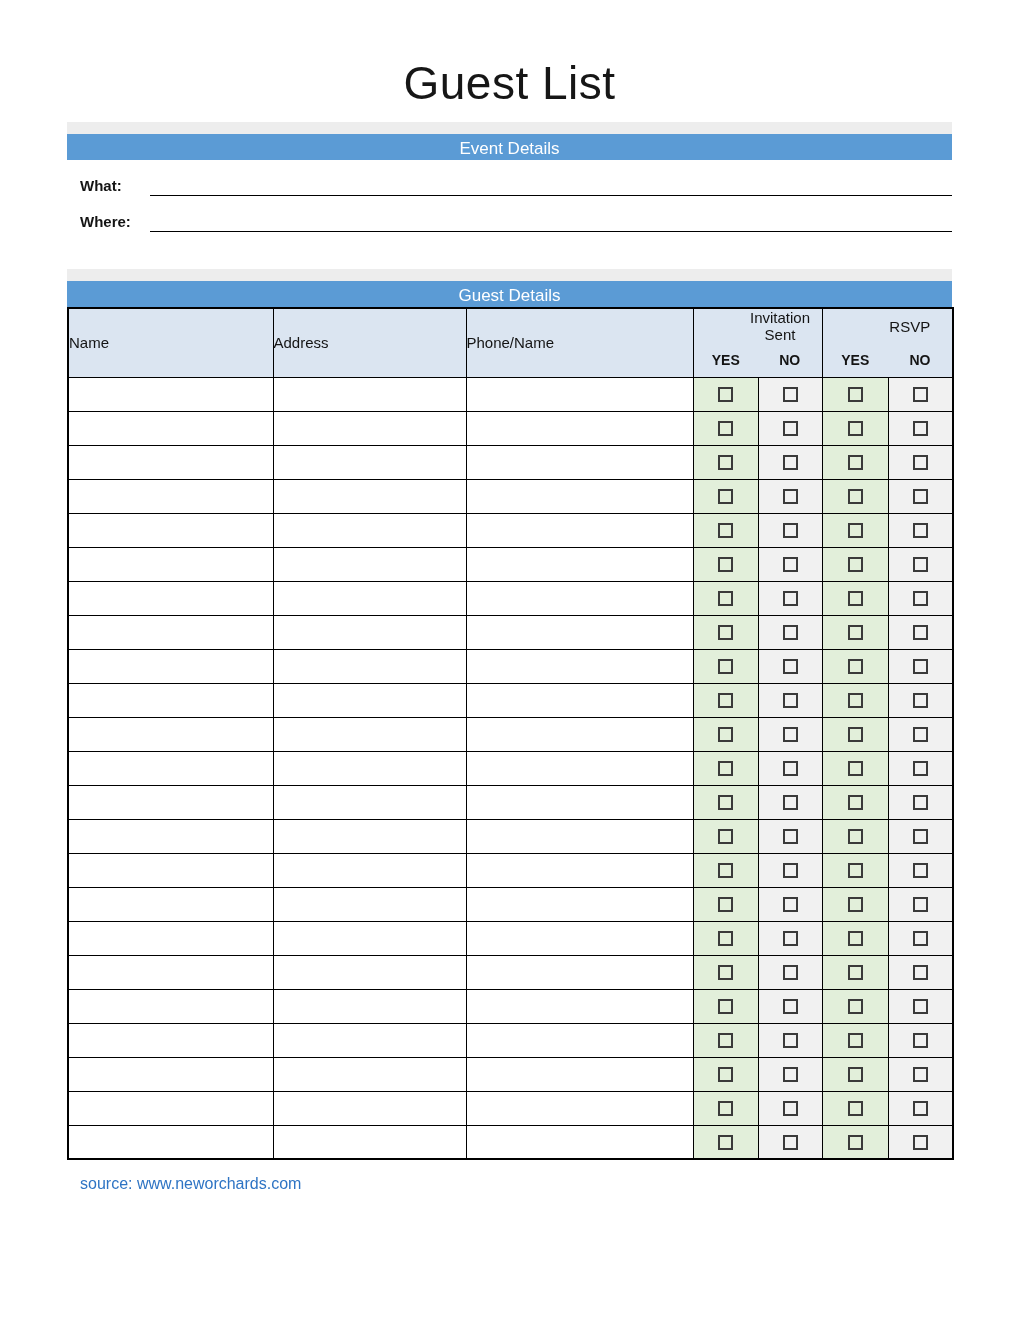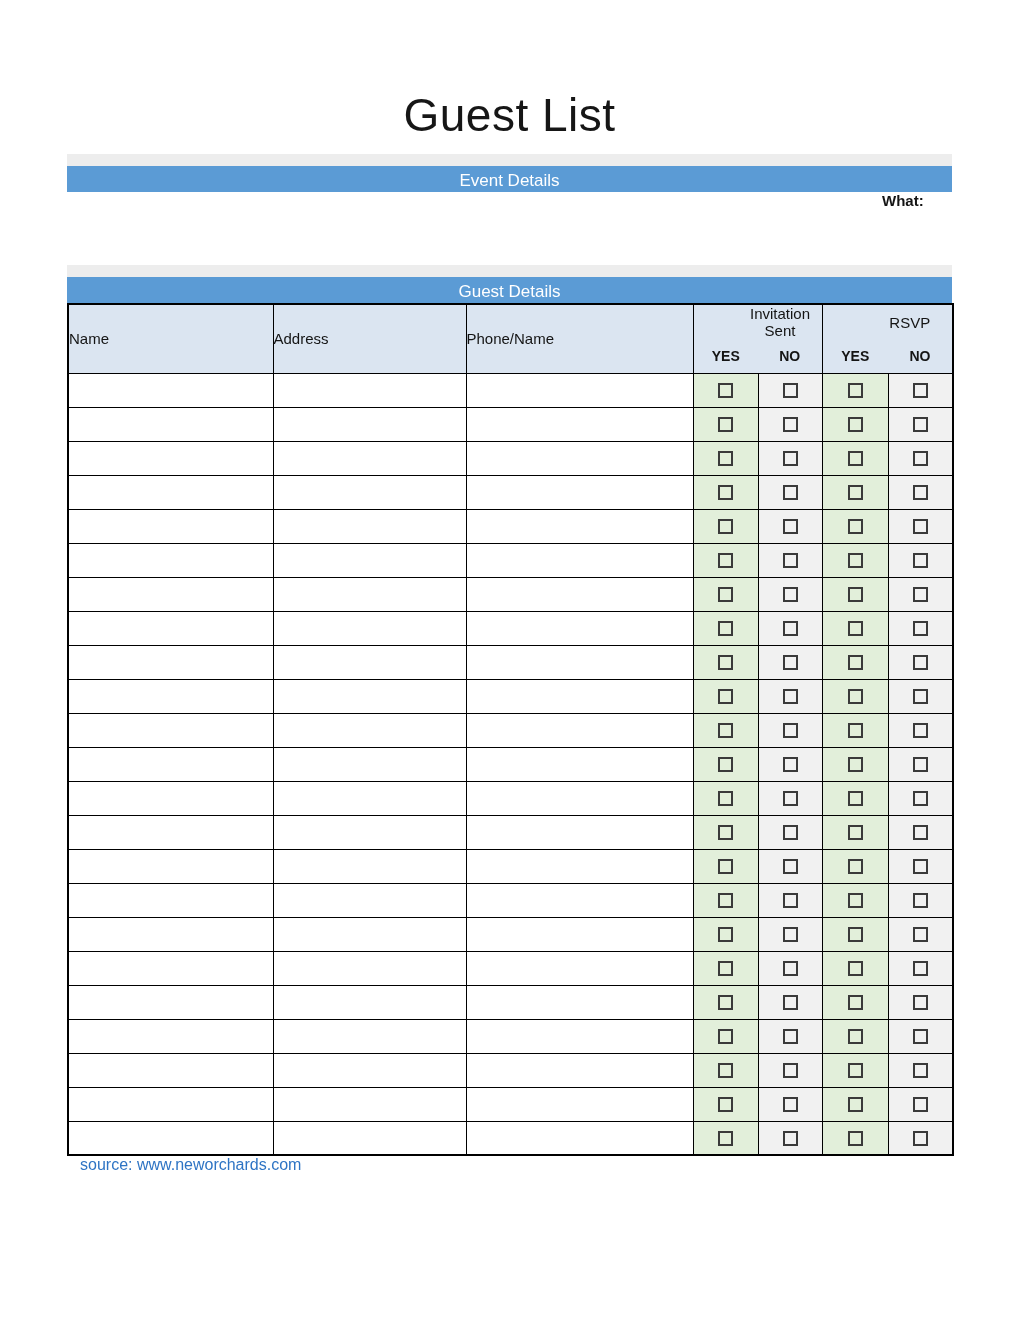--- a/index.html
+++ b/index.html
@@ -21,39 +21,39 @@
   }
   .page{width:1020px;height:1320px;position:relative;}
   .content{width:885px;margin-left:67px;}
 
   
   h1.doc-title{
     font-size:46px;
     font-weight:400;
     text-align:center;
     letter-spacing:0.5px;
-    padding-top:88px;
+    padding-top:56px;
     padding-bottom:12px;
     color:#161616;
   }
 
   
   .strip{height:12px;background:var(--strip-gray);}
   .section-bar{
     height:26px;
     background:var(--accent-blue);
     color:#ffffff;
     font-size:17px;
     line-height:30px;
     text-align:center;
   }
 
   
   .fields{margin-top:0;}
-  .field-row{display:flex;align-items:flex-end;height:36px;flex-direction:column;}
+  .field-row{display:flex;align-items:flex-end;height:36px;}
   .field-label{
     font-weight:700;
     font-size:15px;
     width:83px;
     padding-left:13px;
     padding-bottom:2px;
     white-space:nowrap;
   }
   .field-line{
     flex:1;
@@ -108,39 +108,44 @@
   .checkbox{
     display:inline-block;
     width:15px;height:15px;
     border:2px solid #3a3a3a;
     background:transparent;
     vertical-align:middle;
   }
 
   
   .footer{
+    margin-top:15px;
     padding-left:13px;
     font-size:16px;
     color:var(--footer-blue);
   }
 </style>
 </head>
 <body>
 
 <div class="page">
   <div class="content">
 
     <h1 class="doc-title">Guest List</h1>
 
     <section>
       <div class="strip"></div>
       <div class="section-bar">Event Details</div>
       <div class="fields">
         <div class="field-row">
           <span class="field-label">What:</span>
+          <span class="field-line"></span>
+        </div>
+        <div class="field-row">
+          <span class="field-label">Where:</span>
           <span class="field-line"></span>
         </div>
       </div>
     </section>
 
     <section class="guest-section">
       <div class="strip"></div>
       <div class="section-bar">Guest Details</div>
       <table class="guest-table">
         <colgroup>

